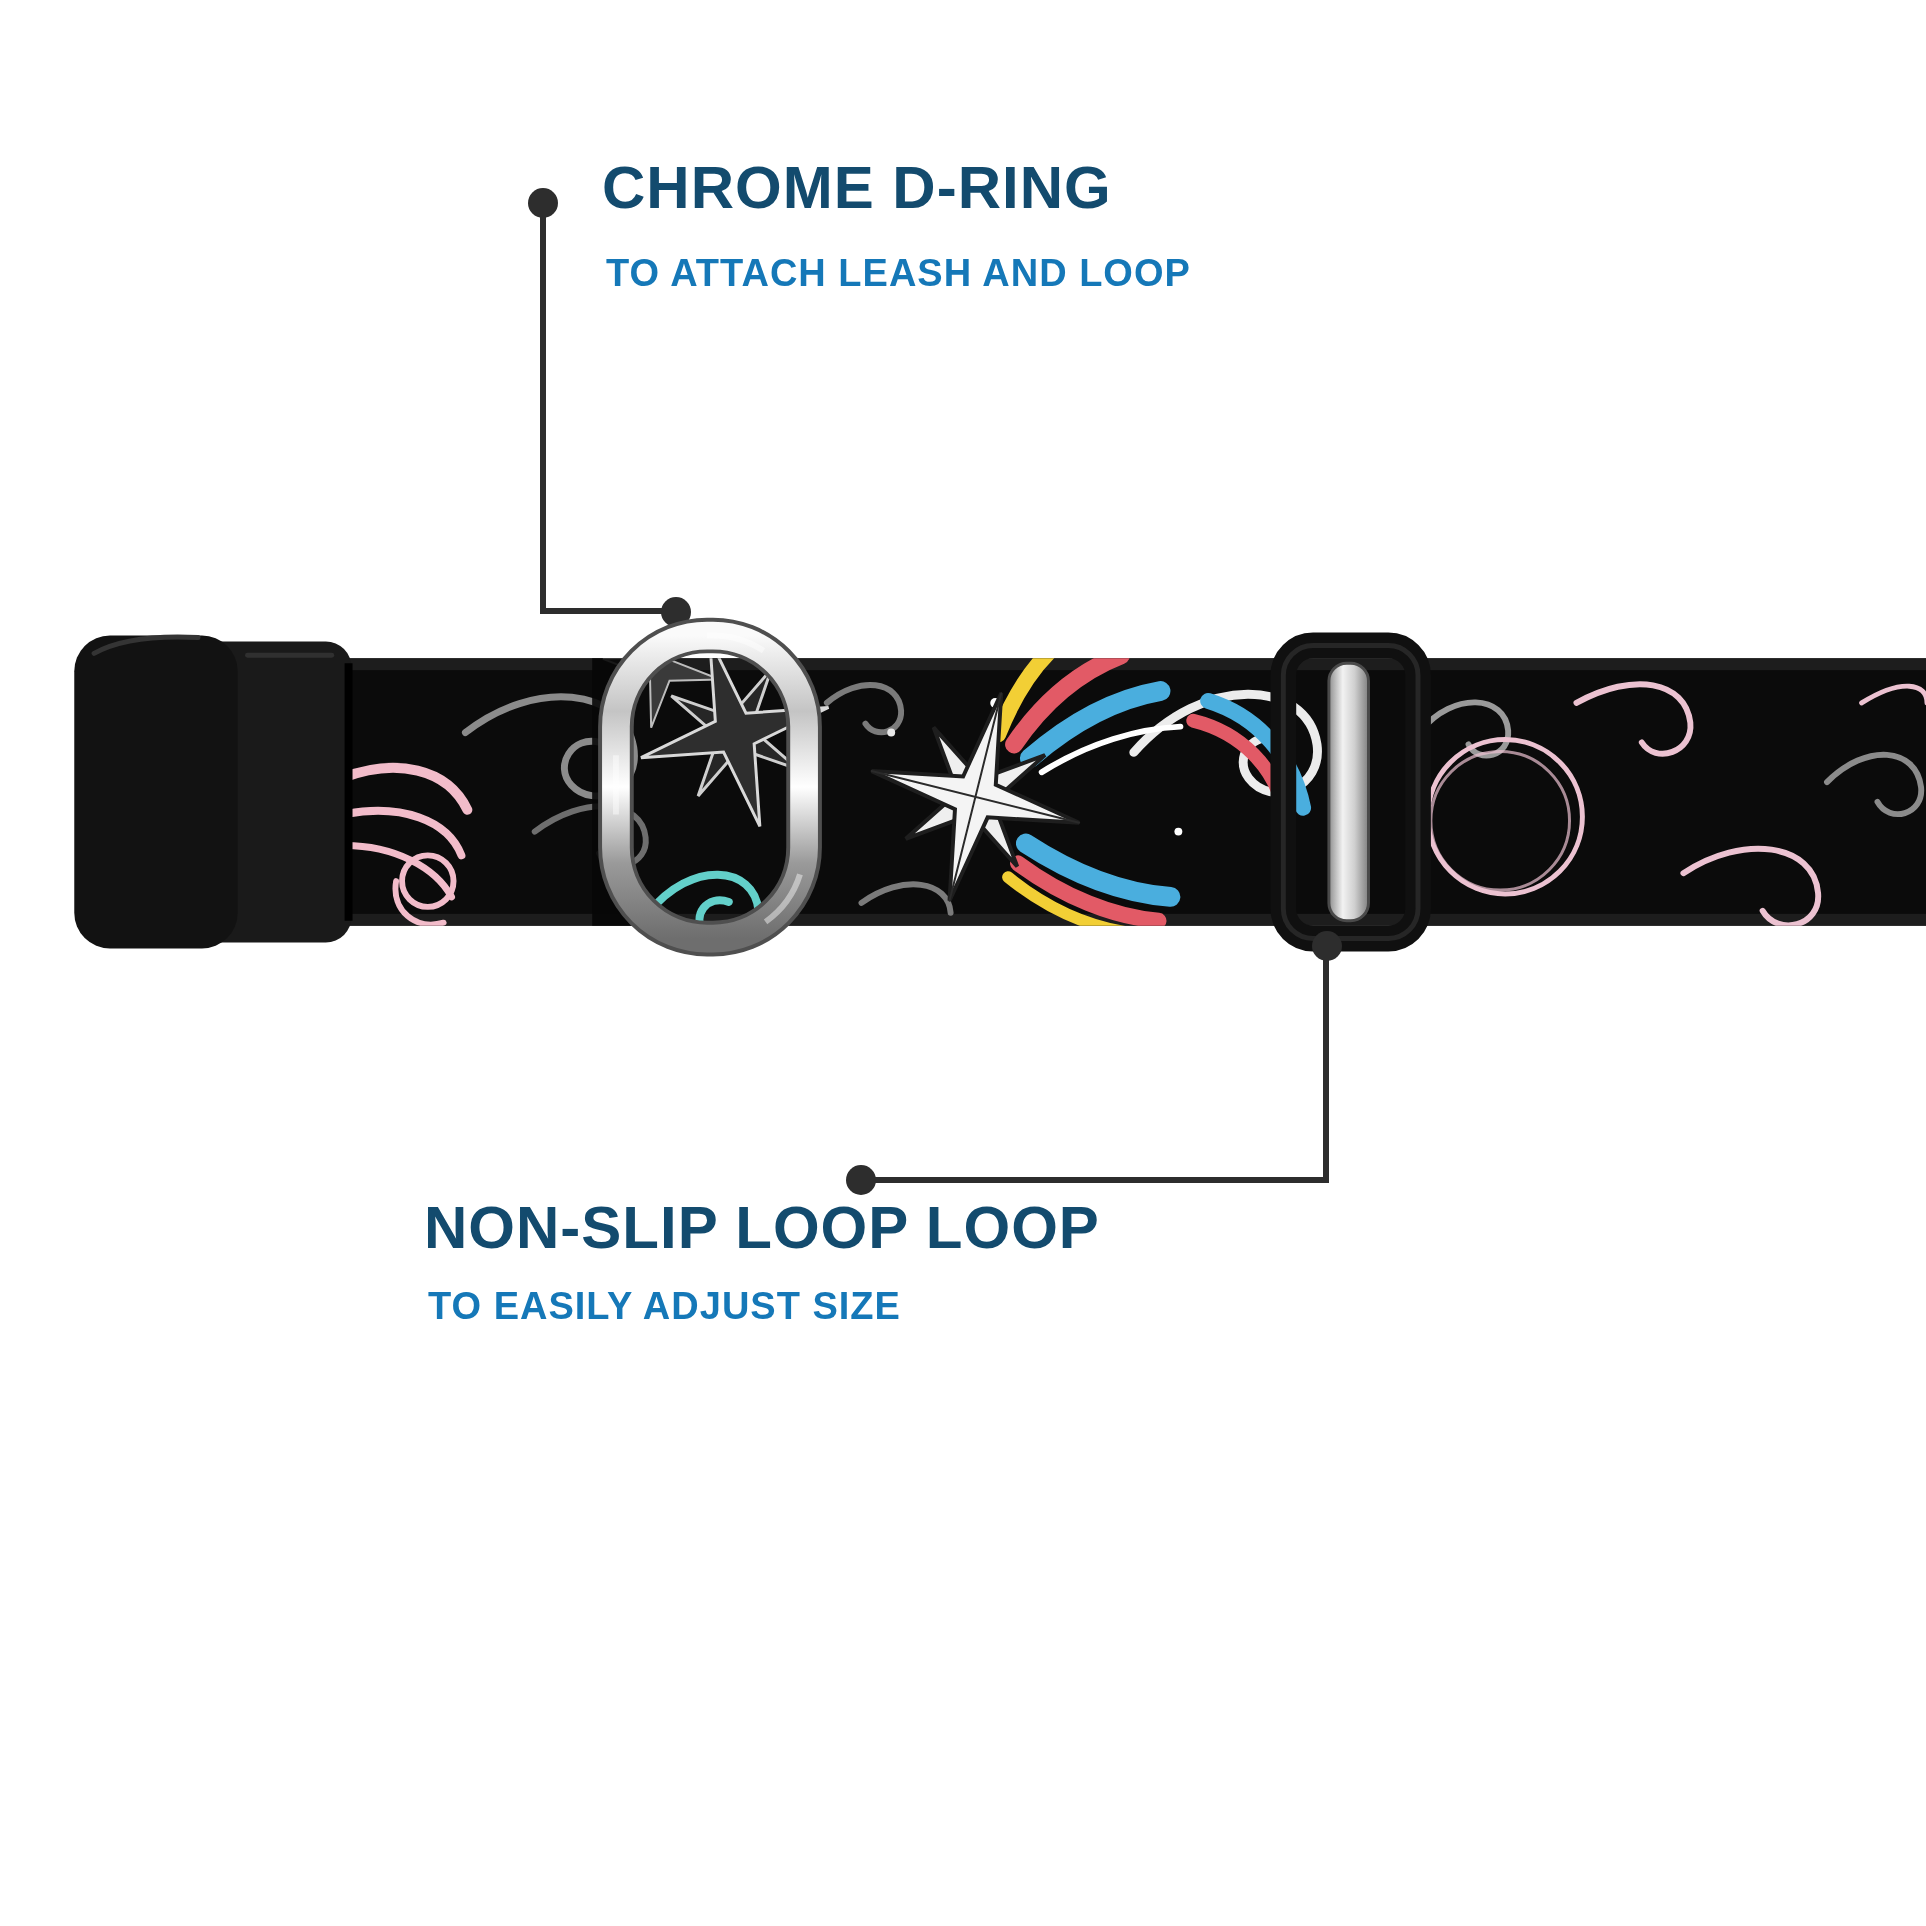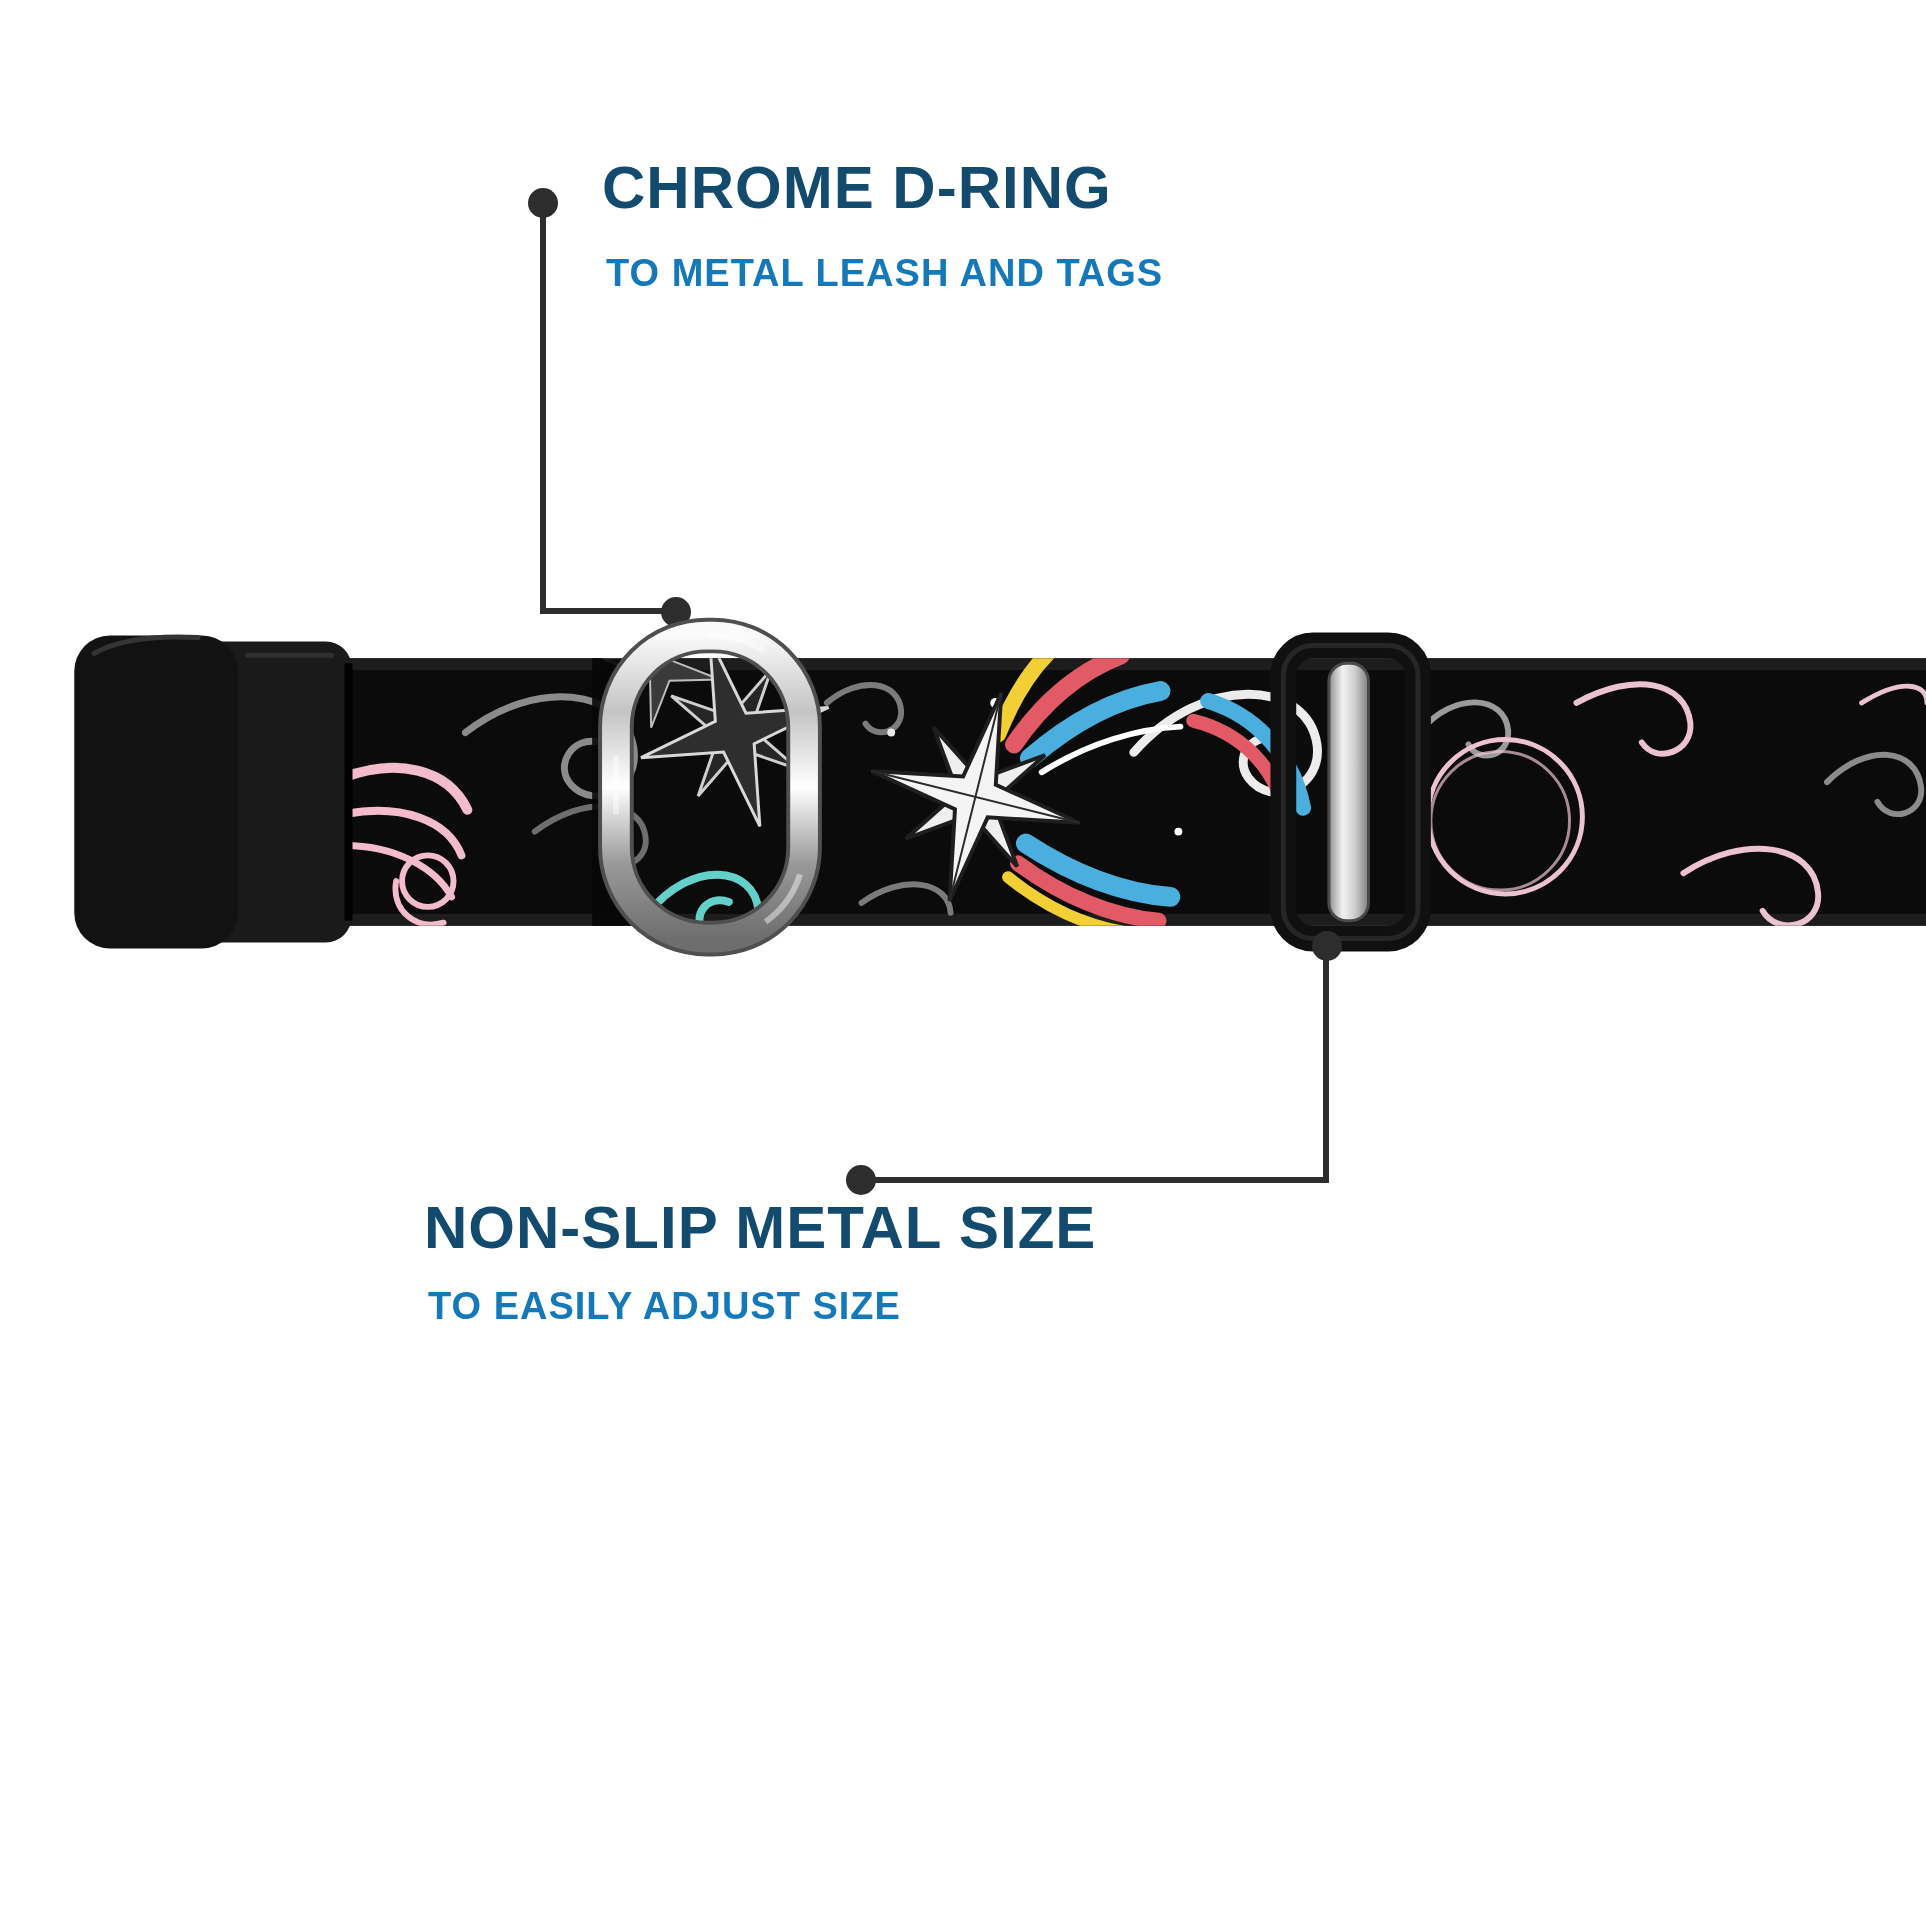--- a/index.html
+++ b/index.html
@@ -41,21 +41,21 @@
     left:0;top:584px;
     width:1927px;height:416px;
   }
 </style>
 </head>
 <body>
 
 <div id="stage">
 
   <div class="callout-title" style="left:602px;top:153px;">CHROME D-RING</div>
-  <div class="callout-sub" style="left:606px;top:252px;">TO METAL LEASH AND TAGS</div>
+  <div class="callout-sub" style="left:606px;top:252px;">TO ATTACH LEASH AND LOOP</div>
 
   <div class="dot" style="left:528px;top:188px;"></div>
   <div class="leader" style="left:540px;top:203px;width:6px;height:411px;"></div>
   <div class="leader" style="left:540px;top:608px;width:139px;height:6px;"></div>
   <div class="dot" style="left:661px;top:597px;"></div>
 
   <svg id="collar-svg" viewBox="0 0 1946 420">
     <defs>
       <linearGradient id="chrome" x1="0" y1="0" x2="0" y2="1">
         <stop offset="0" stop-color="#fafafa"></stop>
@@ -159,17 +159,17 @@
       <rect x="75" y="52" width="165" height="316" rx="36" fill="#121212"></rect>
       <path d="M 95 70 C 120 56 160 52 200 54" stroke="#343434" stroke-width="5" fill="none" stroke-linecap="round"></path>
     </g>
   </svg>
 
   <div class="dot" style="left:1312px;top:931px;"></div>
   <div class="leader" style="left:1323px;top:943px;width:6px;height:240px;"></div>
   <div class="leader" style="left:861px;top:1177px;width:467px;height:6px;"></div>
   <div class="dot" style="left:846px;top:1165px;"></div>
 
-  <div class="callout-title" style="left:424px;top:1193px;">NON-SLIP METAL SIZE</div>
+  <div class="callout-title" style="left:424px;top:1193px;">NON-SLIP LOOP LOOP</div>
   <div class="callout-sub" style="left:428px;top:1285px;">TO EASILY ADJUST SIZE</div>
 
 </div>
 
 
 </body></html>

